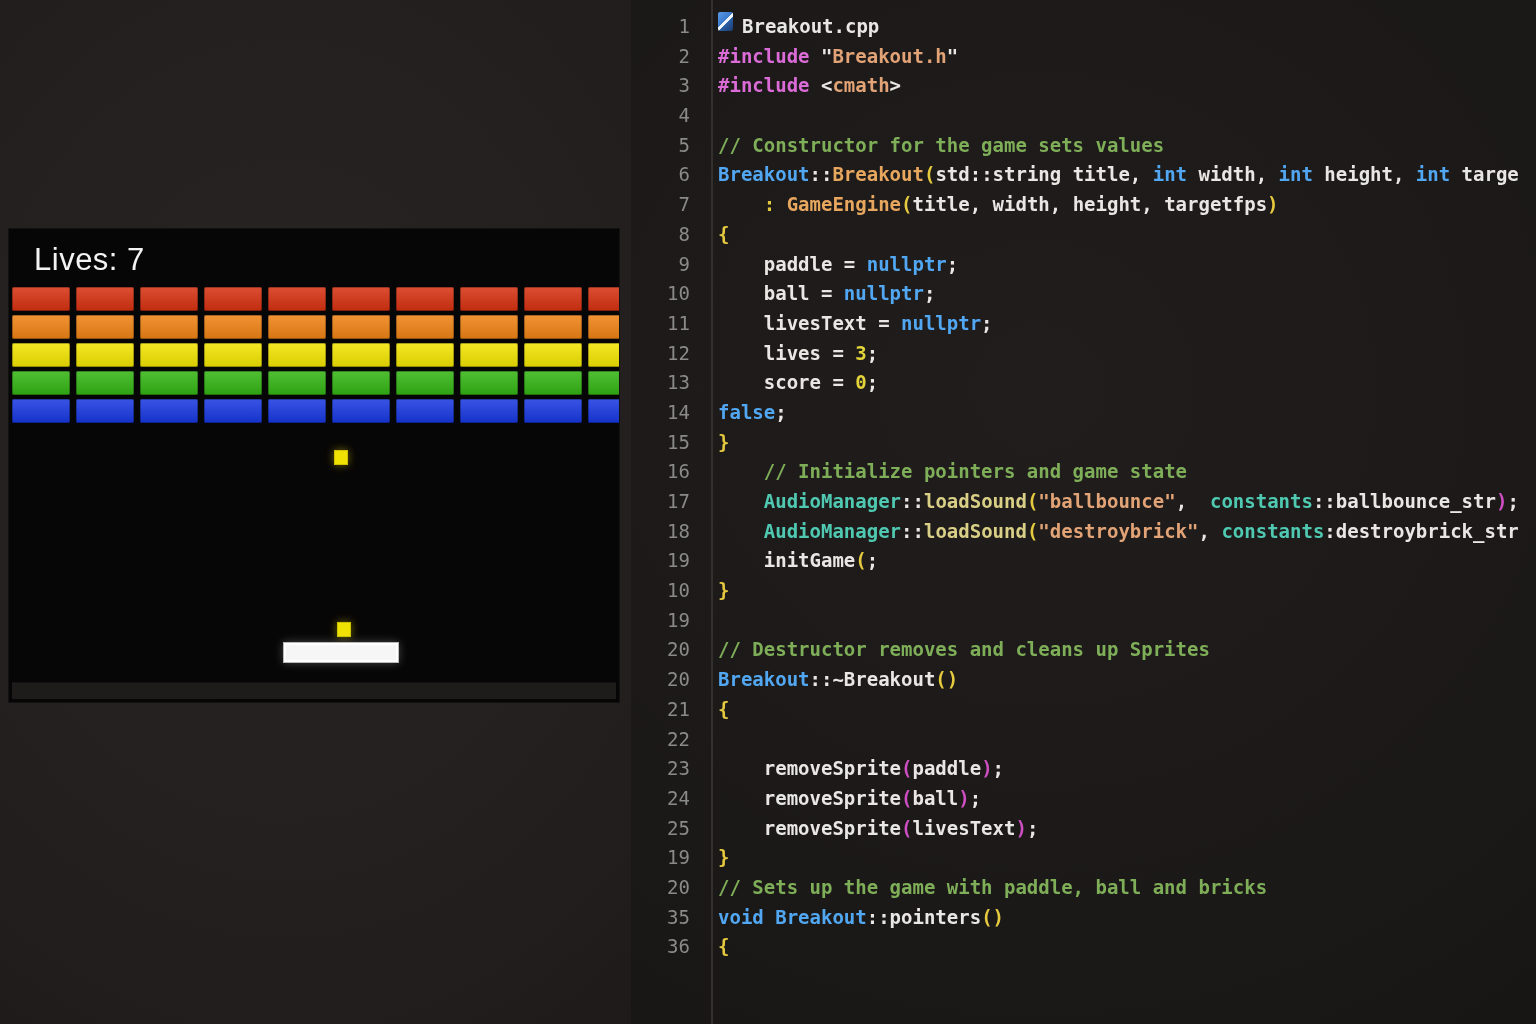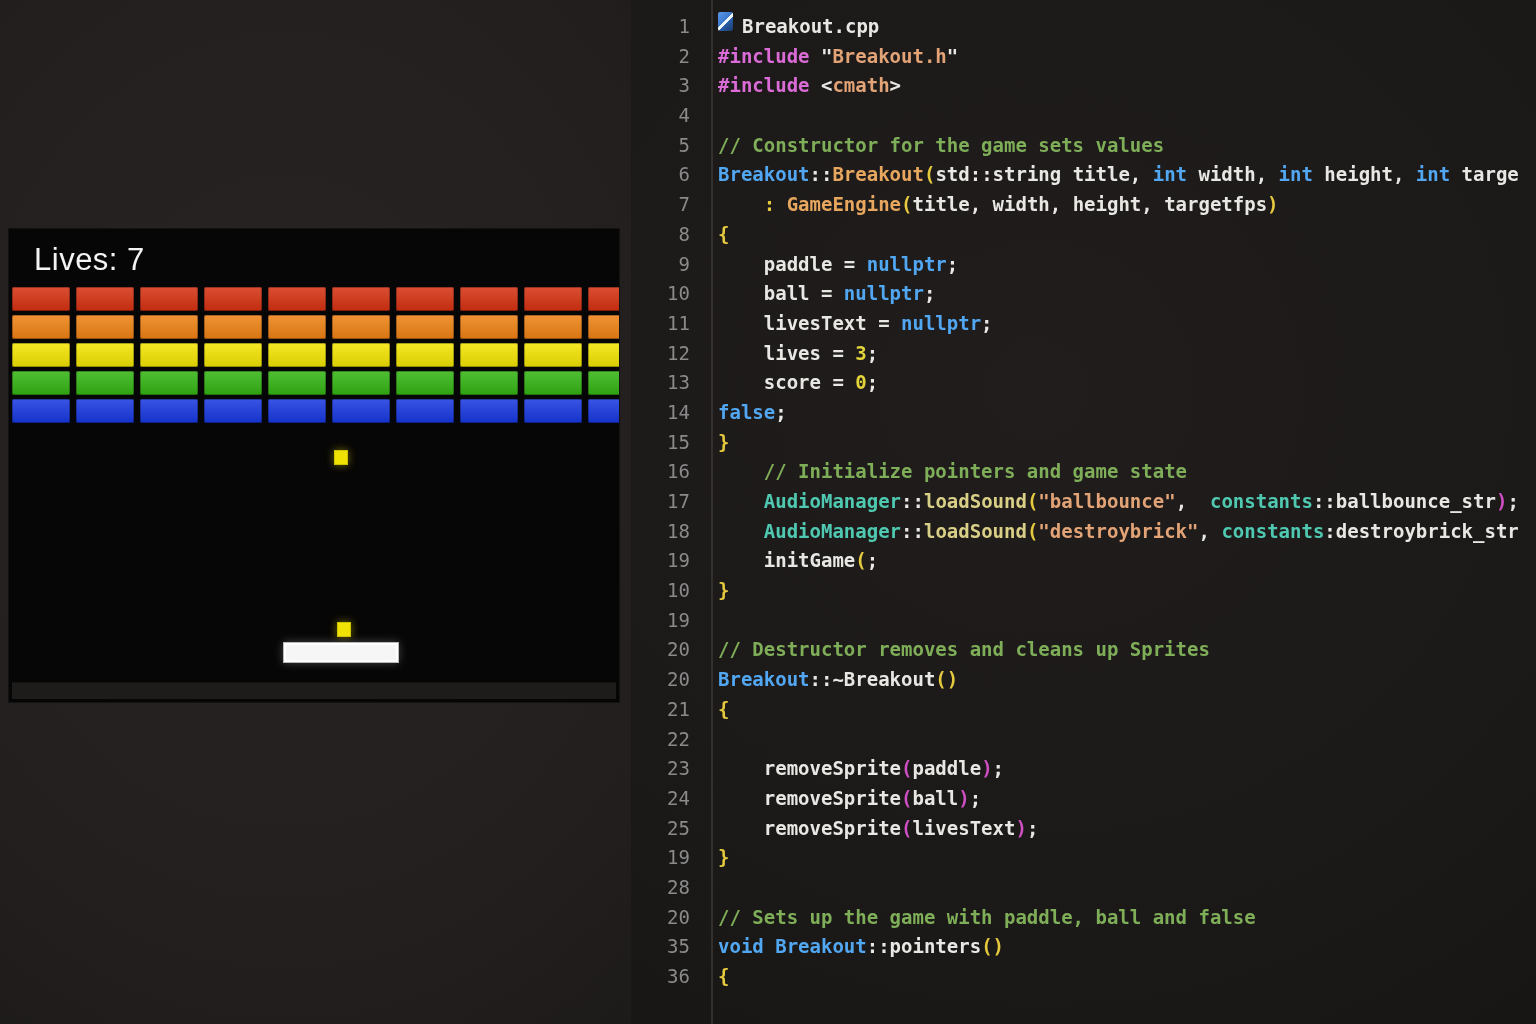--- a/index.html
+++ b/index.html
@@ -161,18 +161,17 @@
       <div class="line"><span class="ln">10</span><span class="code"><span style="color: rgb(229, 201, 62);">}</span></span></div>
       <div class="line"><span class="ln">19</span><span class="code"></span></div>
       <div class="line"><span class="ln">20</span><span class="code"><span style="color: rgb(127, 174, 88);">// Destructor removes and cleans up Sprites</span></span></div>
       <div class="line"><span class="ln">20</span><span class="code"><span style="color: rgb(82, 167, 242);">Breakout</span><span style="color: rgb(233, 231, 227);">::~Breakout</span><span style="color: rgb(229, 201, 62);">()</span></span></div>
       <div class="line"><span class="ln">21</span><span class="code"><span style="color: rgb(229, 201, 62);">{</span></span></div>
       <div class="line"><span class="ln">22</span><span class="code"><span style="color: rgb(233, 231, 227);">    </span></span></div>
       <div class="line"><span class="ln">23</span><span class="code"><span style="color: rgb(233, 231, 227);">    removeSprite</span><span style="color: rgb(207, 79, 195);">(</span><span style="color: rgb(233, 231, 227);">paddle</span><span style="color: rgb(207, 79, 195);">)</span><span style="color: rgb(233, 231, 227);">;</span></span></div>
       <div class="line"><span class="ln">24</span><span class="code"><span style="color: rgb(233, 231, 227);">    removeSprite</span><span style="color: rgb(207, 79, 195);">(</span><span style="color: rgb(233, 231, 227);">ball</span><span style="color: rgb(207, 79, 195);">)</span><span style="color: rgb(233, 231, 227);">;</span></span></div>
       <div class="line"><span class="ln">25</span><span class="code"><span style="color: rgb(233, 231, 227);">    removeSprite</span><span style="color: rgb(207, 79, 195);">(</span><span style="color: rgb(233, 231, 227);">livesText</span><span style="color: rgb(207, 79, 195);">)</span><span style="color: rgb(233, 231, 227);">;</span></span></div>
       <div class="line"><span class="ln">19</span><span class="code"><span style="color: rgb(229, 201, 62);">}</span></span></div>
-      <div class="line"><span class="ln">28</span><span class="code"></span></div>
-      <div class="line"><span class="ln">20</span><span class="code"><span style="color: rgb(127, 174, 88);">// Sets up the game with paddle, ball and false</span></span></div>
+      <div class="line"><span class="ln">20</span><span class="code"><span style="color: rgb(127, 174, 88);">// Sets up the game with paddle, ball and bricks</span></span></div>
       <div class="line"><span class="ln">35</span><span class="code"><span style="color: rgb(82, 167, 242);">void</span><span style="color: rgb(233, 231, 227);"> </span><span style="color: rgb(82, 167, 242);">Breakout</span><span style="color: rgb(233, 231, 227);">::pointers</span><span style="color: rgb(229, 201, 62);">()</span></span></div>
       <div class="line"><span class="ln">36</span><span class="code"><span style="color: rgb(229, 201, 62);">{</span></span></div>
     </div>
 </div>
 
 </body></html>

